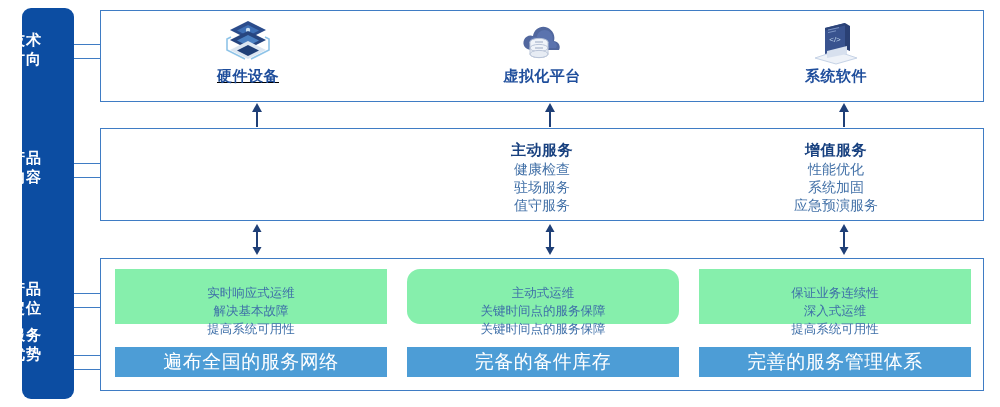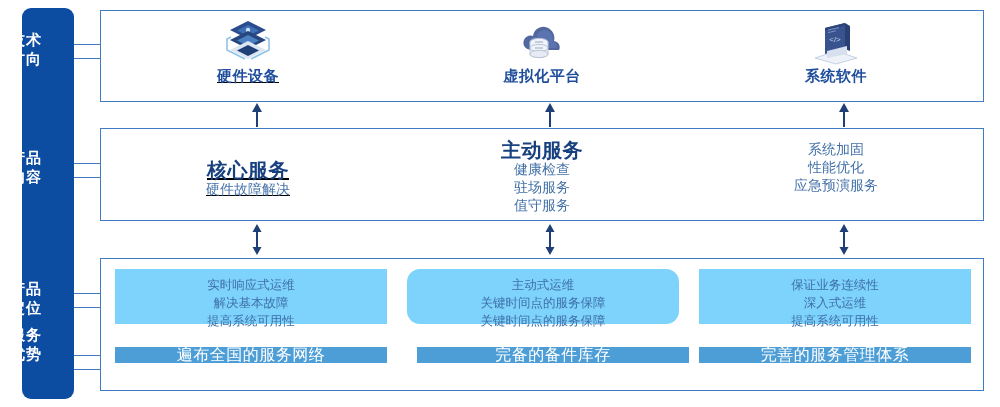--- a/index.html
+++ b/index.html
@@ -98,57 +98,57 @@
   
   .content-cell {
     position: absolute;
     top: 0;
     height: 93px;
     text-align: center;
     padding-top: 11px;
     box-sizing: border-box;
   }
   .content-title {
-    font-size: 20px;
+    font-size: 15px;
     font-weight: bold;
     color: #17407F;
     line-height: 20px;
     letter-spacing: 0.5px;
   }
   .content-item {
     font-size: 14px;
     color: #4472A8;
     line-height: 18px;
   }
   .content-cell.offset-title { padding-top: 31px; }
 
   
   .gray-card {
     position: absolute;
     top: 10px;
     height: 55px;
-    background: #7dd3fc;
+    background: #86efac;
     text-align: center;
-    padding-top: 7px;
+    padding-top: 15px;
     box-sizing: border-box;
   }
   .gray-line {
     font-size: 12.5px;
     color: #3E6FA8;
     line-height: 18px;
   }
 
   
   .blue-bar {
     position: absolute;
     top: 88px;
-    height: 16px;
+    height: 30px;
     background: #4D9DD6;
     color: #ffffff;
-    font-size: 16px;
+    font-size: 19px;
     display: flex;
     align-items: center;
     justify-content: center;
     letter-spacing: 0.5px;
   }
 </style>
 </head>
 <body>
 
 <div id="sidebar"></div>
@@ -245,35 +245,32 @@
 </div>
 <div class="arrow" style="left:836px; top:103px;">
   <svg width="16" height="24" viewBox="0 0 16 24">
       <polygon points="8,0 13,9 3,9" fill="#1F3F77"></polygon>
       <rect x="7" y="7" width="2" height="17" fill="#1F3F77"></rect>
     </svg>
 </div>
 
 <div class="section-box" id="box-content">
 
-  <div class="content-cell col-1 offset-title">
-    <div class="content-title">核心服务</div>
-    <div class="content-item">硬件故障解决</div>
-  </div>
 
   <div class="content-cell col-2">
     <div class="content-title">主动服务</div>
     <div class="content-item">健康检查</div>
     <div class="content-item">驻场服务</div>
     <div class="content-item">值守服务</div>
   </div>
 
   <div class="content-cell col-3">
+    <div class="content-title">增值服务</div>
+    <div class="content-item">性能优化</div>
     <div class="content-item">系统加固</div>
-    <div class="content-item">性能优化</div>
     <div class="content-item">应急预演服务</div>
   </div>
 </div>
 
 <div class="arrow" style="left:249px; top:224px;">
   <svg width="16" height="31" viewBox="0 0 16 31">
     <polygon points="8,0 12.5,8 3.5,8" fill="#1F3F77"></polygon>
     <rect x="7" y="6" width="2" height="19" fill="#1F3F77"></rect>
     <polygon points="8,31 12.5,23 3.5,23" fill="#1F3F77"></polygon>
   </svg>
@@ -305,15 +302,15 @@
     <div class="gray-line">关键时间点的服务保障</div>
     <div class="gray-line">关键时间点的服务保障</div>
   </div>
   <div class="gray-card" style="left:598px; width:272px;">
     <div class="gray-line">保证业务连续性</div>
     <div class="gray-line">深入式运维</div>
     <div class="gray-line">提高系统可用性</div>
   </div>
 
   <div class="blue-bar" style="left:14px; width:272px;">遍布全国的服务网络</div>
-  <div class="blue-bar" style="left:316px; width:272px;">完备的备件库存</div>
+  <div class="blue-bar" style="left:306px; width:272px;">完备的备件库存</div>
   <div class="blue-bar" style="left:598px; width:272px;">完善的服务管理体系</div>
 </div>
 
 </body></html>

